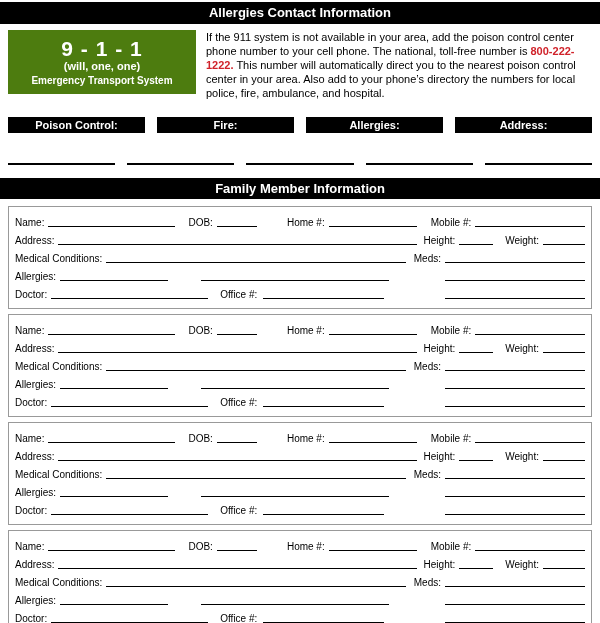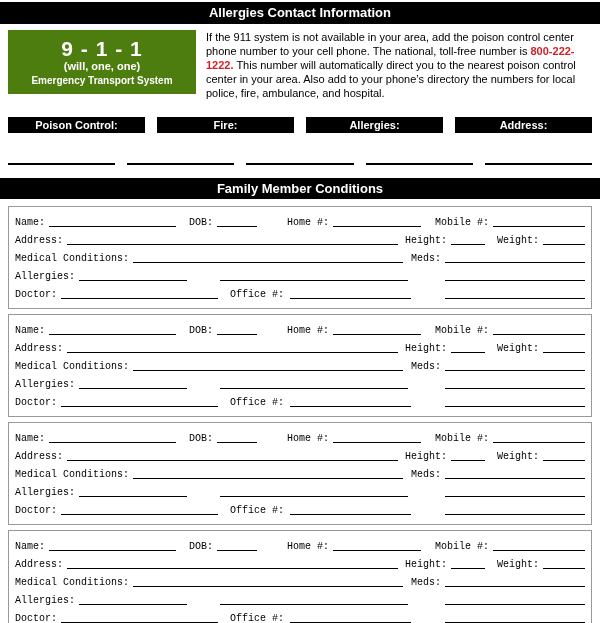--- a/index.html
+++ b/index.html
@@ -30,21 +30,20 @@
     flex:1; background:#000; color:#fff; font-weight:bold; font-size:11px;
     text-align:center; height:16px; line-height:16px;
   }
   .contact-lines { display:flex; gap:12px; margin:30px 8px 0 8px; }
   .contact-line { flex:1; height:0; border-bottom:2px solid #000; }
 
   .members { margin:7px 8px 0 8px; }
   .member {
     border:1px solid #999; padding:6px 6px 5px 6px; margin-bottom:5px;
     background:#fff;
-    font-family:Liberation Mono, monospace;
   }
   .frow {
     display:flex; align-items:flex-end; height:18px;
     font-size:10px; white-space:nowrap;
   }
   .lbl { padding-bottom:3px; flex:none; }
   .ln {
     border-bottom:1px solid #000; margin-bottom:4px; margin-left:4px;
     height:0; flex:none;
   }
@@ -77,21 +76,21 @@
 </div>
 <div class="contact-lines">
   <div class="contact-line"></div>
   <div class="contact-line"></div>
   <div class="contact-line"></div>
   <div class="contact-line"></div>
   <div class="contact-line"></div>
 </div>
 
 <div class="bar family-bar">
-  <span>Family Member Conditions</span>
+  <span>Family Member Information</span>
 </div>
 
 <div class="members" id="members">
   <div class="member">
     <div class="frow">
       <span class="lbl">Name:</span>
       <span class="ln" style="width:127px"></span>
       <span class="lbl" style="margin-left:13px">DOB:</span>
       <span class="ln" style="width:40px"></span>
       <span class="lbl" style="margin-left:30px">Home #:</span>

